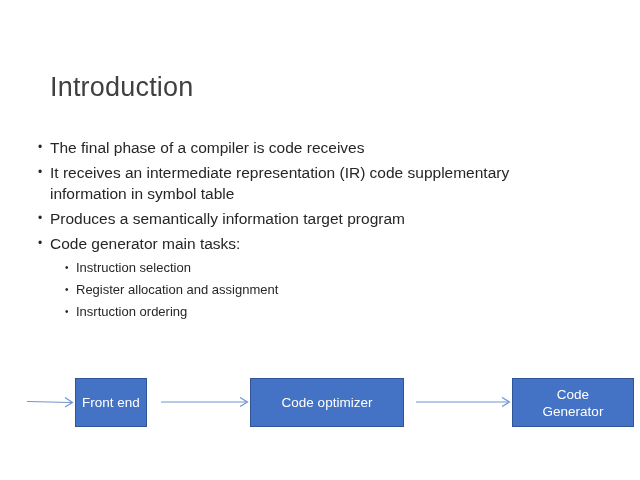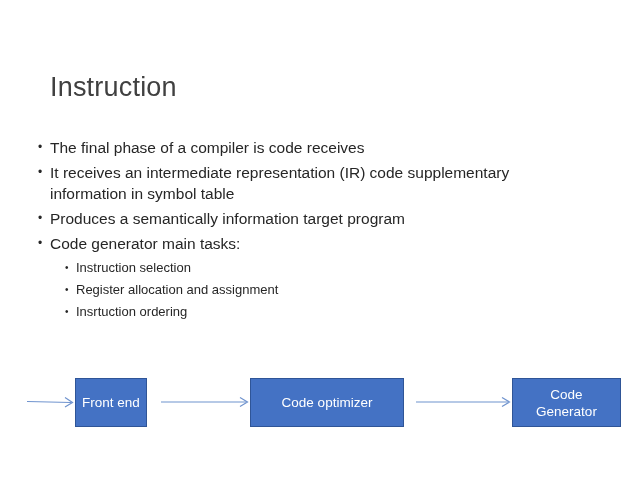--- a/index.html
+++ b/index.html
@@ -62,40 +62,40 @@
     display: flex;
     align-items: center;
     justify-content: center;
     text-align: center;
     color: var(--box-text, #FFFFFF);
     font-size: 13.5px;
     line-height: 17px;
   }
   .box-front-end { left: 75px; width: 72px; }
   .box-optimizer { left: 250px; width: 154px; }
-  .box-generator { left: 512px; width: 109px; }
+  .box-generator { left: 512px; width: 122px; }
   .box-generator .box-label { max-width: 78px; }
 
   .arrow {
     position: absolute;
     top: 396px;
     height: 12px;
     color: var(--arrow-color, #6F93CE);
   }
   .arrow svg { display: block; }
   .arrow-1 { left: 26px; width: 48px; }
   .arrow-2 { left: 161px; width: 88px; }
   .arrow-3 { left: 416px; width: 95px; }
 </style>
 </head>
 <body>
 
 <div class="slide">
 
-  <h1 class="title">Instruction</h1>
+  <h1 class="title">Introduction</h1>
 
   <div class="bullets">
 
     <div class="bullet-item l1">
       <span class="marker">•</span>
       <span class="bullet-text">The final phase of a compiler is code receives</span>
     </div>
 
     <div class="bullet-item l1">
       <span class="marker">•</span>

